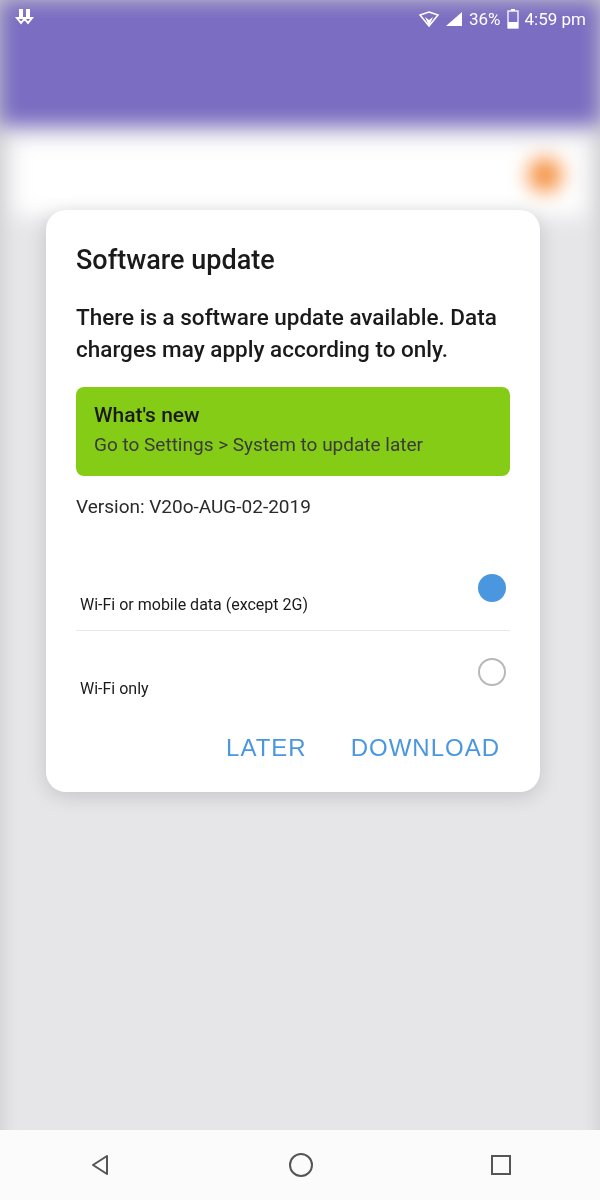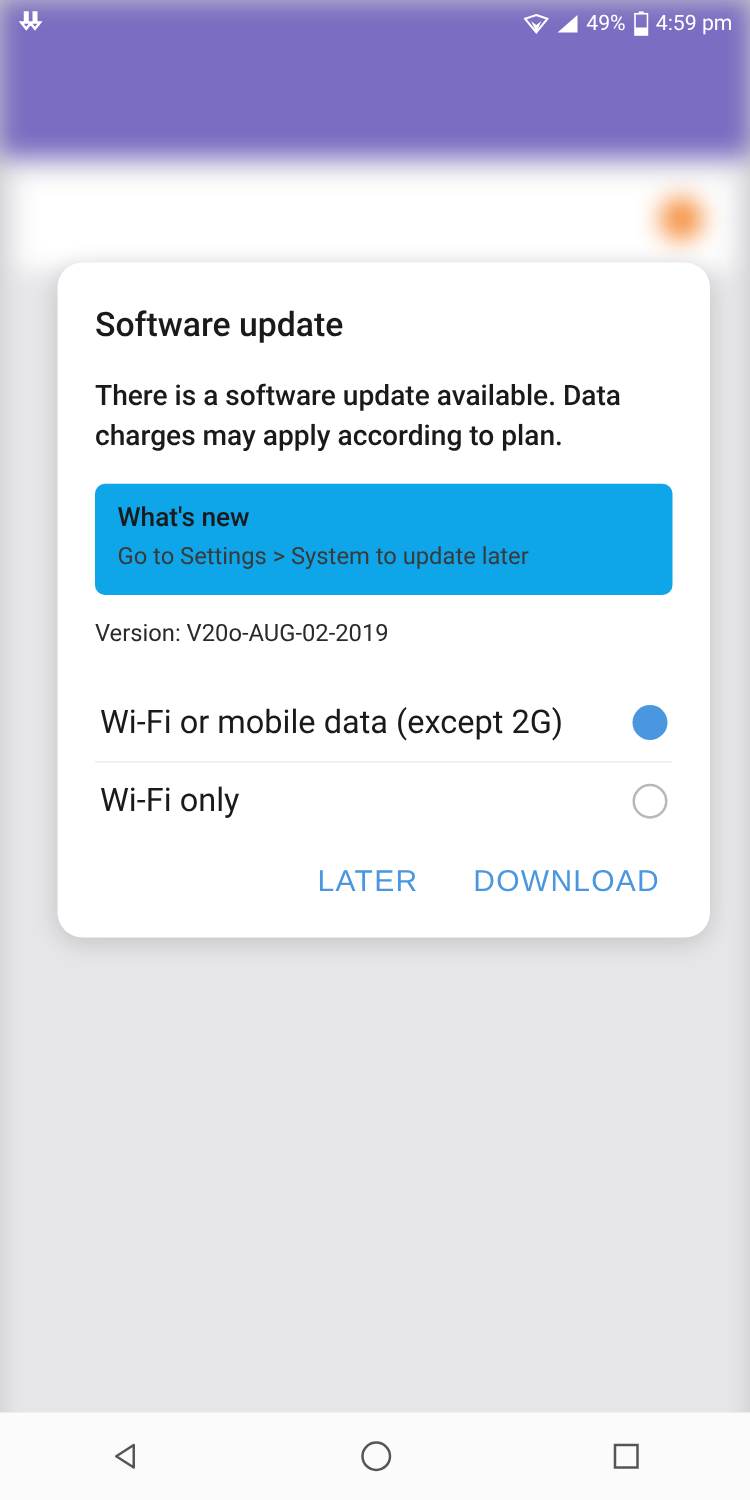--- a/index.html
+++ b/index.html
@@ -53,42 +53,42 @@
       font-size: 17px;
       z-index: 5;
     }
     .status-left { display: flex; align-items: center; }
     .status-right { display: flex; align-items: center; gap: 6px; }
     .status-right svg { display: block; }
     .dialog {
       position: absolute;
       top: 210px;
       left: 46px;
-      right: 32px;
+      right: 60px;
       background: #fff;
       border-radius: 20px;
       padding: 34px 30px 24px 30px;
       box-shadow: 0 4px 20px rgba(0,0,0,0.15);
       z-index: 10;
     }
     .dialog-title {
       font-size: 27px;
       font-weight: 500;
       color: #1a1a1a;
       margin-bottom: 26px;
     }
     .dialog-message {
       font-size: 22.5px;
       font-weight: 500;
       color: #1a1a1a;
       line-height: 1.4;
       margin-bottom: 22px;
     }
     .whats-new-box {
-      background: #0ea5e9;
+      background: #84cc16;
       border-radius: 8px;
       padding: 16px 18px 20px 18px;
       margin-bottom: 18px;
     }
     .whats-new-title {
       font-size: 21px;
       font-weight: 500;
       color: #1a1a1a;
       margin-bottom: 6px;
     }
@@ -115,22 +115,23 @@
     .radio-row {
       display: flex;
       align-items: center;
       justify-content: space-between;
       padding: 16px 4px;
     }
     .radio-row + .radio-row {
       border-top: 1px solid #e8e8e8;
     }
     .radio-label {
-      font-size: 26px;
-      color: #1a1a1a;
+      font-size: 16px;
+      color: #1a1a1a;
+      margin-top: 32px;
     }
     .radio-circle {
       width: 28px;
       height: 28px;
       border-radius: 50%;
       flex-shrink: 0;
     }
     .radio-circle.selected { background: #4a97e0; }
     .radio-circle.unselected { border: 2px solid #b8b8b8; background: #fff; }
     .button-row {
@@ -177,33 +178,33 @@
     </svg>
   </div>
   <div class="status-right">
     <svg width="20" height="18" viewBox="0 0 20 18">
       <path d="M10 2 L19 5 L10 16 L1 5 Z" fill="none" stroke="#fff" stroke-width="1.6"></path>
       <path d="M10 10 L14 7 L10 16 L6 7 Z" fill="#fff"></path>
     </svg>
     <svg width="18" height="16" viewBox="0 0 18 16">
       <path d="M1 15 L17 15 L17 1 Z" fill="#fff"></path>
     </svg>
-    <span>49%</span>
+    <span>36%</span>
     <svg width="12" height="20" viewBox="0 0 12 20">
       <rect x="4" y="0" width="4" height="2" fill="#fff"></rect>
       <rect x="1" y="2" width="10" height="17" fill="none" stroke="#fff" stroke-width="1.3"></rect>
       <rect x="1" y="13" width="10" height="6" fill="#fff"></rect>
     </svg>
     <span>4:59 pm</span>
   </div>
 </div>
 
 <div class="dialog">
   <h1 class="dialog-title">Software update</h1>
-  <p class="dialog-message">There is a software update available. Data charges may apply according to plan.</p>
+  <p class="dialog-message">There is a software update available. Data charges may apply according to only.</p>
   <div class="whats-new-box">
     <div class="whats-new-title">What's new</div>
     <div class="whats-new-hint">Go to Settings &gt; System to update later</div>
   </div>
   <div class="meta-block">
     <div class="meta-line">Version: V20o-AUG-02-2019</div>
   </div>
   <div class="radio-group">
     <div class="radio-row">
       <span class="radio-label">Wi-Fi or mobile data (except 2G)</span>

